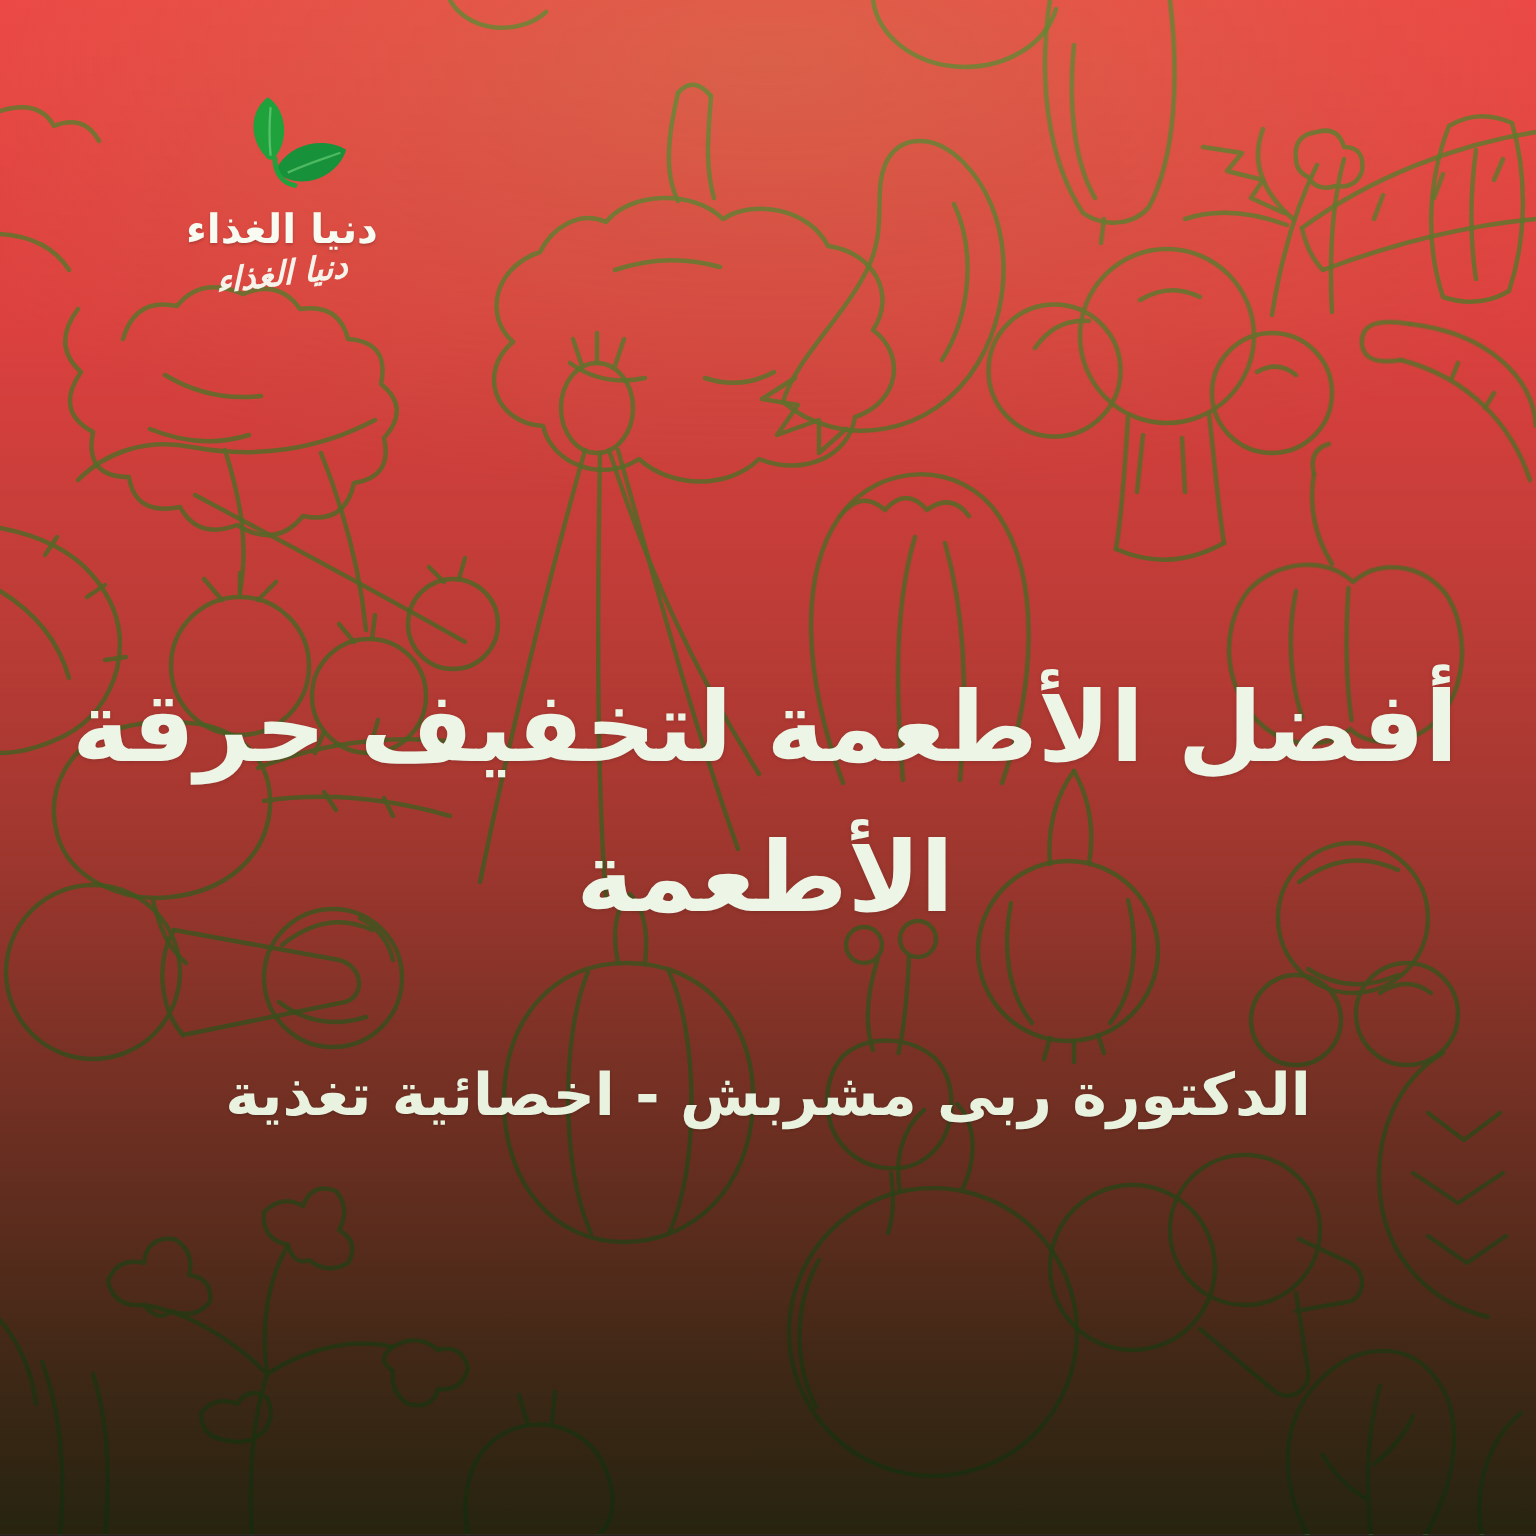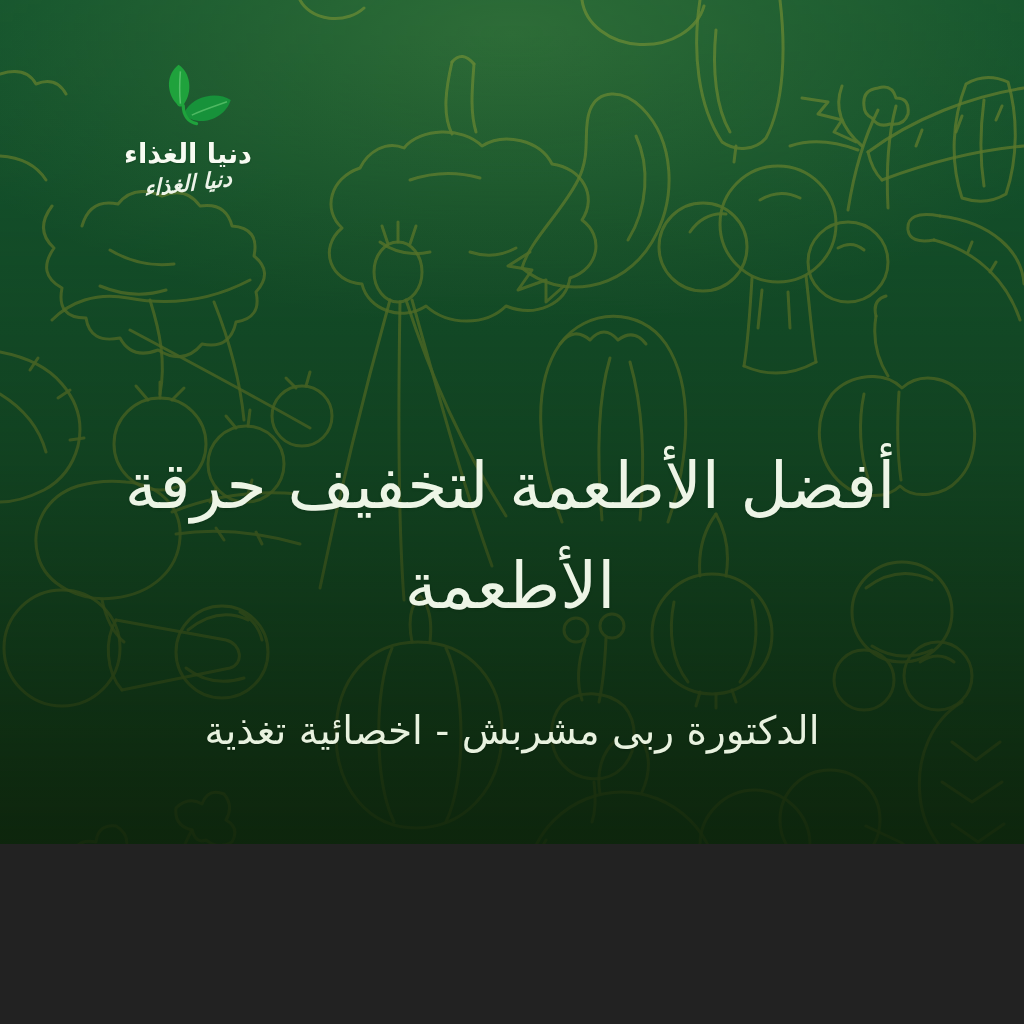--- a/index.html
+++ b/index.html
@@ -1,19 +1,19 @@
 <!DOCTYPE html>
 <html lang="ar"><head>
 <meta charset="utf-8">
 <style>
   html,body{margin:0;padding:0;background:#222;}
   .canvas{
-    position:relative;width:1024px;height:844px;overflow:hidden;
+    position:relative;width:1024px;height:1023px;overflow:hidden;
     font-family:"DejaVu Sans","Liberation Sans",sans-serif;
-    background:#14532d;
+    background:#ef4444;
   }
   
   .bg-highlight{
     position:absolute;inset:0;pointer-events:none;
     background:radial-gradient(900px 420px at 50% 4%, rgba(150,215,100,0.20), rgba(150,215,100,0) 70%);
   }
   .veg-pattern{position:absolute;inset:0;}
   .veg-pattern g, .veg-pattern path, .veg-pattern circle, .veg-pattern ellipse{
     fill:none;stroke:#5e7b2e;stroke-width:3;stroke-linecap:round;stroke-linejoin:round;opacity:0.9;
   }
@@ -36,27 +36,27 @@
   .logo .brand{
     direction:rtl;font-size:27px;font-weight:bold;letter-spacing:1px;
     text-shadow:0 1px 2px rgba(0,0,0,0.18);margin-top:2px;white-space:nowrap;
   }
   .logo .signature{
     direction:rtl;font-size:22px;font-style:italic;font-weight:bold;
     transform:rotate(-7deg) skewX(-6deg);margin-top:2px;opacity:0.96;white-space:nowrap;
   }
   .headline{
     position:absolute;left:0;right:4px;top:436px;text-align:center;direction:rtl;
-    color:#edf5e6;font-weight:normal;font-size:65px;
+    color:#edf5e6;font-weight:bold;font-size:65px;
     text-shadow:0 1px 3px rgba(0,0,0,0.15);
   }
   .headline .line{height:100px;line-height:100px;white-space:nowrap;}
   .byline{
     position:absolute;left:0;right:0;top:708px;text-align:center;direction:rtl;
-    color:#e8f2df;font-weight:normal;font-size:39px;white-space:nowrap;
+    color:#e8f2df;font-weight:bold;font-size:39px;white-space:nowrap;
     text-shadow:0 1px 2px rgba(0,0,0,0.2);
   }
 </style>
 </head>
 <body>
 
 <div class="canvas">
 
   <svg class="veg-pattern" width="1024" height="1024" viewBox="0 0 1024 1024" aria-hidden="true">
 

